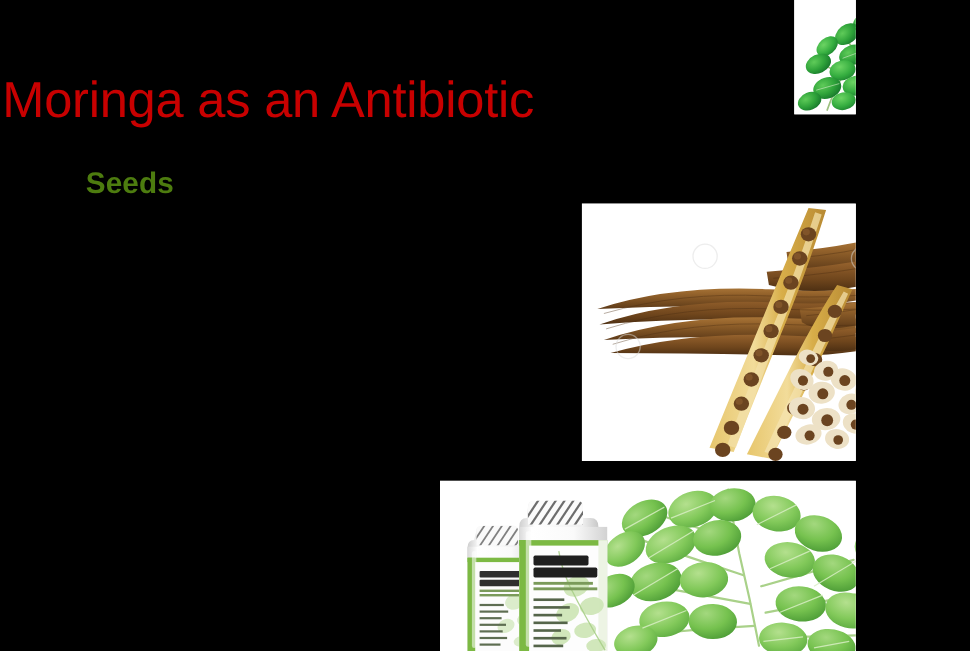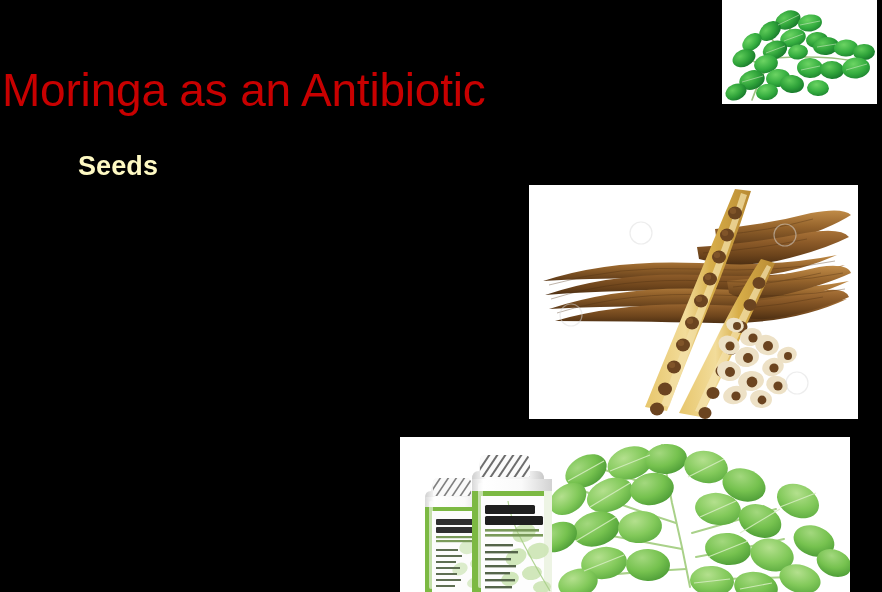--- a/index.html
+++ b/index.html
@@ -3,21 +3,21 @@
 <meta charset="utf-8">
 <title>Moringa as an Antibiotic</title>
 <style>
   html, body {
     margin: 0;
     padding: 0;
     background: #000000;
   }
   #slide {
     position: relative;
-    width: 882px;
+    width: 778px;
     height: 592px;
     background: #000000;
     overflow: hidden;
     font-family: "Liberation Sans", sans-serif;
   }
 
   
   #slide-title {
     position: absolute;
     left: 2px;
@@ -29,21 +29,21 @@
     letter-spacing: -0.2px;
     white-space: nowrap;
     margin: 0;
   }
 
   
   .body-label {
     position: absolute;
     font-size: 27px;
     font-weight: bold;
-    color: #fef9c3;
+    color: #4d7c0f;
     white-space: nowrap;
     letter-spacing: 0.1px;
   }
   #label-seeds  { left: 78px; top: 151px; }
   #label-leaves { left: 78px; top: 472px; }
 
   
   .picture {
     position: absolute;
     background: #ffffff;

